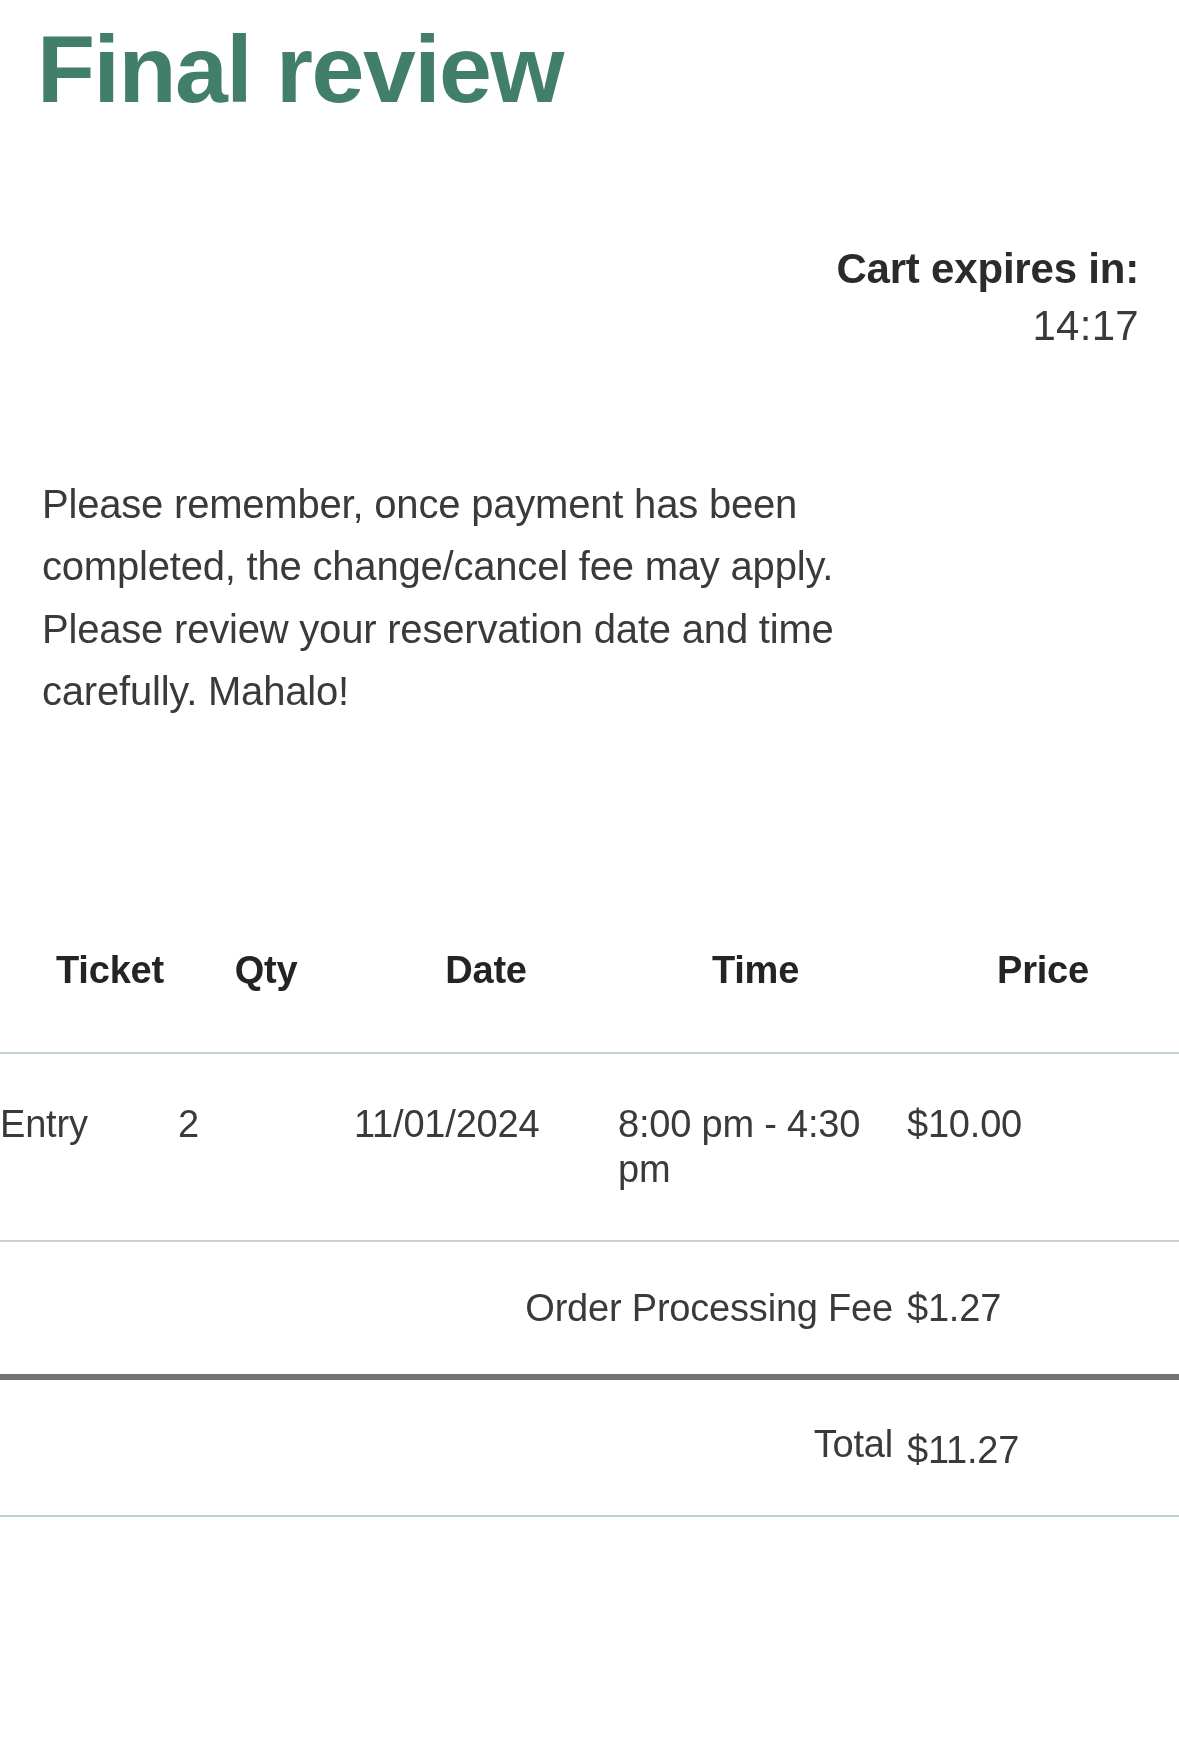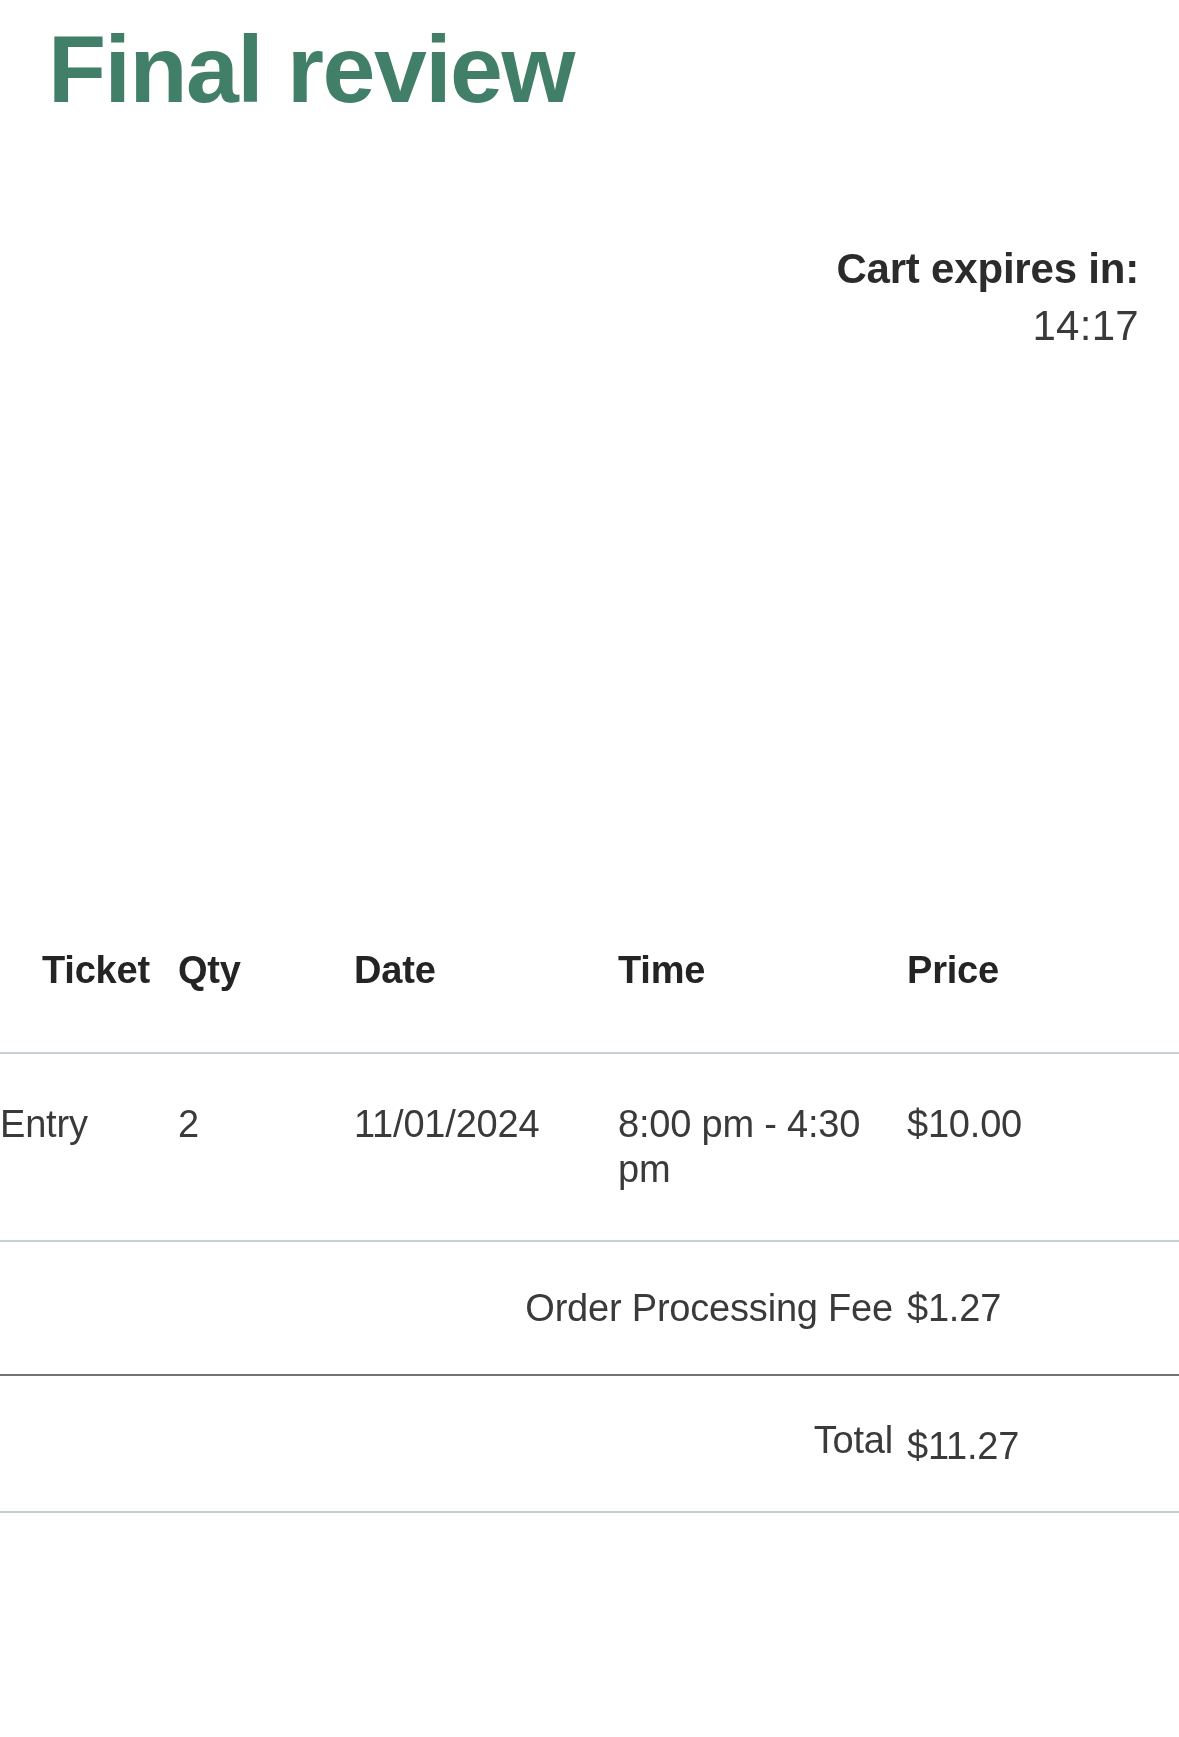--- a/index.html
+++ b/index.html
@@ -20,21 +20,21 @@
     position: relative;
     width: 1179px;
     height: 1737px;
     background: #ffffff;
     overflow: hidden;
   }
 
   
   .page-title {
     position: absolute;
-    left: 48px;
+    left: 37px;
     top: 18px;
     font-size: 95px;
     line-height: 1.08;
     font-weight: 700;
     letter-spacing: -1.5px;
     color: #417f68;
     white-space: nowrap;
   }
 
   
@@ -87,21 +87,21 @@
   .order-table col.c-ticket { width: 178px; }
   .order-table col.c-qty    { width: 176px; }
   .order-table col.c-date   { width: 264px; }
   .order-table col.c-time   { width: 275px; }
   .order-table col.c-price  { width: 286px; }
 
   .order-table th {
     font-size: 38px;
     font-weight: 700;
     color: #242424;
-    text-align: left;
+    text-align: center;
     letter-spacing: -0.2px;
     padding: 14px 0 60px 0;
     vertical-align: top;
   }
   .order-table th.th-ticket { padding-left: 42px; }
   .order-table th.th-qty    { padding-left: 0px; }
   .order-table th.th-price  { padding-left: 14px; }
 
   .order-table thead tr {
     border-bottom: 2px solid #c4d2d6;
@@ -117,21 +117,21 @@
     line-height: 1.18;
   }
   .order-table td.td-ticket { }
   .order-table td.td-price  { padding-left: 14px; }
 
   .order-table tbody tr.item-row {
     border-bottom: 2px solid #c4d2d6;
   }
 
   .order-table tr.fee-row {
-    border-bottom: 2px solid #737373;
+    border-bottom: 6px solid #737373;
   }
   .order-table tr.fee-row td.fee-label {
     text-align: right;
     padding-right: 0px;
     padding-top: 44px;
     padding-bottom: 44px;
     line-height: 1.18;
   }
   .order-table tr.fee-row td.fee-amount {
     padding-top: 44px;
@@ -157,20 +157,21 @@
 
 <div class="page">
 
   <h1 class="page-title">Final review</h1>
 
   <div class="cart-expiry">
     <div class="cart-expiry-label">Cart expires in:</div>
     <div class="cart-expiry-timer">14:17</div>
   </div>
 
+  <p class="notice">Please remember, once payment has been completed, the change/cancel fee may apply. Please review your reservation date and time carefully. Mahalo!</p>
 
   <table class="order-table">
     <colgroup>
       <col class="c-ticket">
       <col class="c-qty">
       <col class="c-date">
       <col class="c-time">
       <col class="c-price">
     </colgroup>
     <thead>

